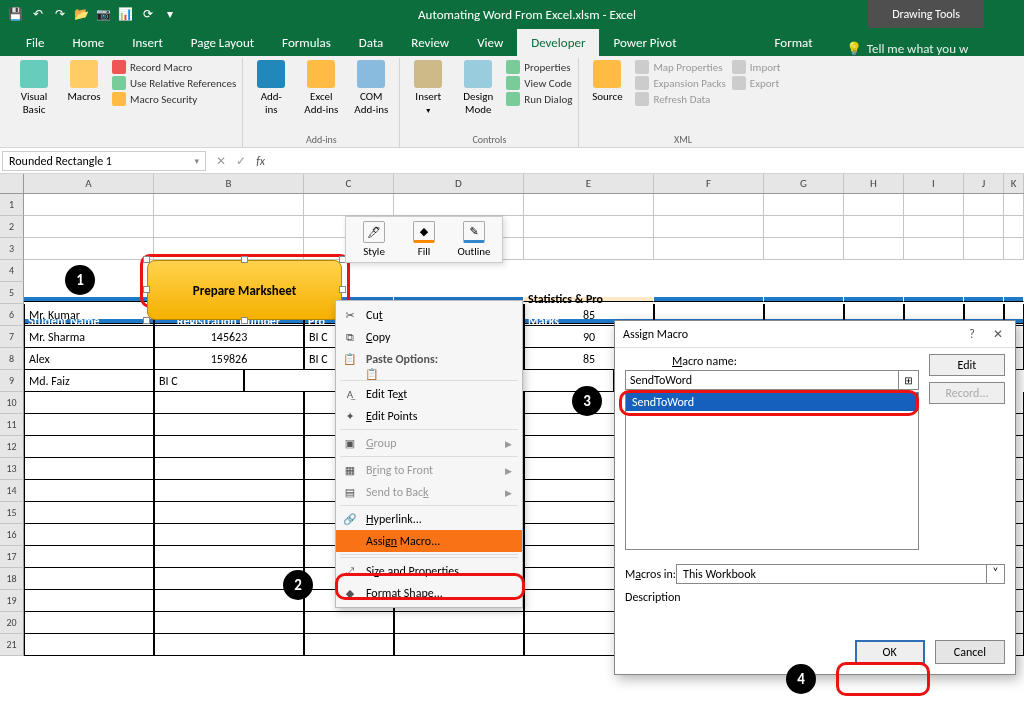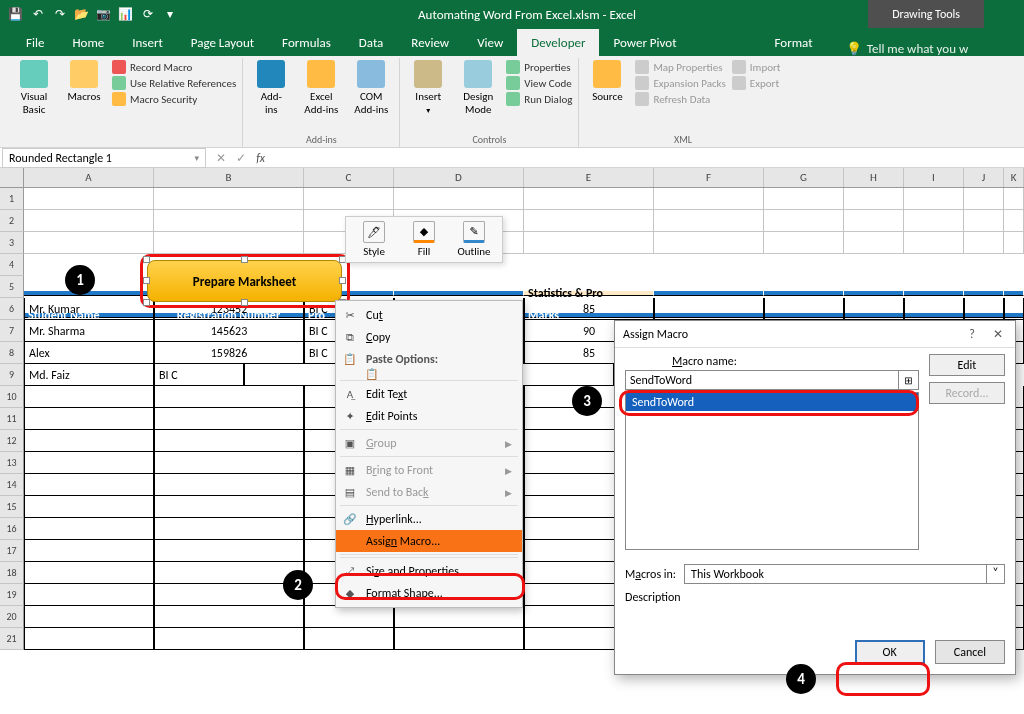--- a/index.html
+++ b/index.html
@@ -25,21 +25,21 @@
 .rgroup-body { display:flex; gap:6px; flex:1; align-items:flex-start; }
 .rgroup-label { text-align: center; color:#666; font-size:10px; padding-top:1px;}
 .big-btn { display:flex; flex-direction:column; align-items:center; gap:2px; width:44px; text-align:center; cursor:pointer;}
 .big-btn .ic { width:28px; height:28px; background:#4a8; border-radius:3px;}
 .small-list { display:flex; flex-direction:column; gap:2px;}
 .small-item { display:flex; align-items:center; gap:4px; color:#333; cursor:pointer; white-space:nowrap;}
 .small-item.dim { color:#999; }
 .small-ic { width:14px; height:14px; display:inline-block; background:#7c9; border-radius:2px; }
 
 
-.formula-bar { height: 20px; border-bottom:1px solid #d4d4d4; display:flex; align-items:center; font-size:12px;}
+.formula-bar { height: 26px; border-bottom:1px solid #d4d4d4; display:flex; align-items:center; font-size:12px;}
 .name-box { width: 204px; border:1px solid #ccc; margin:2px; padding: 2px 6px; background:#fff; display:flex; justify-content:space-between; align-items:center;}
 .fx-area { display:flex; align-items:center; gap:10px; padding:0 8px; color:#999;}
 .fx { font-style:italic; color:#555; }
 
 
 .sheet-area { position:relative; }
 .col-headers { display:flex; height:20px; border-bottom:1px solid #999; background:#e6e6e6;}
 .corner { width:24px; border-right:1px solid #999;}
 .col-h { border-right:1px solid #c5c5c5; text-align:center; font-size:11px; display:flex; align-items:center; justify-content:center; color:#444;}
 .rows { position:relative;}
@@ -47,21 +47,21 @@
 .row-h { width:24px; background:#e6e6e6; border-right:1px solid #999; border-bottom:1px solid #c5c5c5; font-size:10px; display:flex; align-items:center; justify-content:center; color:#444;}
 .cell { border-right:1px solid #c5c5c5; border-bottom:1px solid #c5c5c5; font-size:12px; padding:2px 4px; display:flex; align-items:center; }
 .thead-row .cell { background:#1f78c8; color:#fff; font-weight:bold; border-right:1px solid #fff; border-bottom:1px solid #000;margin-top:37px; }
 .thead-row .cell.sub { background:#ffe9c7; color:#000;}
 .data-row .cell { border:1px solid #000; border-top:0; }
 
 
 .cA{width:130px} .cB{width:150px} .cC{width:90px} .cD{width:130px} .cE{width:130px} .cF{width:110px} .cG{width:80px} .cH{width:60px} .cI{width:60px} .cJ{width:40px} .cK{width:20px}
 
 
-.shape-wrap{ position:absolute; left:147px; top:260px; width:195px; height:42px;}
+.shape-wrap{ position:absolute; left:147px; top:260px; width:195px; height:60px;}
 .shape-btn{ width:100%; height:100%; background:linear-gradient(#ffd24d,#f5b100); border-radius:8px; border:1px solid #b58600; display:flex; align-items:center; justify-content:center; font-weight:bold; font-size:13px; position:relative;}
 .handle{ position:absolute; width:7px; height:7px; background:#fff; border:1px solid #888;}
 .h-tl{top:-4px;left:-4px} .h-tm{top:-4px;left:calc(50% - 4px)} .h-tr{top:-4px;right:-4px}
 .h-ml{top:calc(50% - 4px);left:-4px} .h-mr{top:calc(50% - 4px);right:-4px}
 .h-bl{bottom:-4px;left:-4px} .h-bm{bottom:-4px;left:calc(50% - 4px)} .h-br{bottom:-4px;right:-4px}
 .red-ring{ border:3px solid #e11; border-radius:10px; position:absolute; pointer-events:none;}
 
 
 .badge{ position:absolute; width:30px; height:30px; border-radius:50%; background:#000; color:#fff; font-weight:bold; display:flex; align-items:center; justify-content:center; font-size:15px;}
 
@@ -91,21 +91,21 @@
 .dlg-right{ width:76px; display:flex; flex-direction:column; gap:6px;}
 .dlg-label{ margin-bottom:2px;margin-left:47px;}
 .dlg-input{ width:100%; display:flex;}
 .dlg-input input{ flex:1; border:1px solid #888; padding:2px 4px; font-size:12px;}
 .dlg-input .pick{ width:20px; border:1px solid #888; border-left:0; display:flex; align-items:center; justify-content:center; font-size:10px;}
 .macro-list{ border:1px solid #888; height:158px; margin-top:2px; overflow:auto; background:#fff;}
 .macro-list .mitem{ padding:2px 6px; cursor:pointer;}
 .macro-list .mitem.sel{ background:#1560bd; color:#fff;}
 .dlg-btn{ border:1px solid #888; background:#efefef; padding:3px 0; text-align:center; cursor:pointer;}
 .dlg-btn.disabled{ color:#aaa;}
-.dlg-bottom{ padding:4px 10px 2px 10px; display:flex; align-items:center; gap:8px;}
+.dlg-bottom{ padding:4px 10px 2px 10px; display:flex; align-items:center; gap:0;}
 .dlg-select{ flex:1; display:flex; border:1px solid #888; }
 .dlg-select span{ flex:1; padding:2px 6px;}
 .dlg-select .dd{ width:18px; border-left:1px solid #888; text-align:center;}
 .desc-label{ padding:4px 10px 28px 10px;}
 .dlg-buttons{ padding:8px 10px 10px 10px; display:flex; justify-content:flex-end; gap:10px; align-items:center;}
 .ok-btn{ border:2px solid #2f6fb8; background:#efefef; padding:3px 26px; cursor:pointer;}
 .cancel-btn{ border:1px solid #888; background:#e5e5e5; padding:4px 18px; cursor:pointer;}
 </style>
 </head>
 <body>

